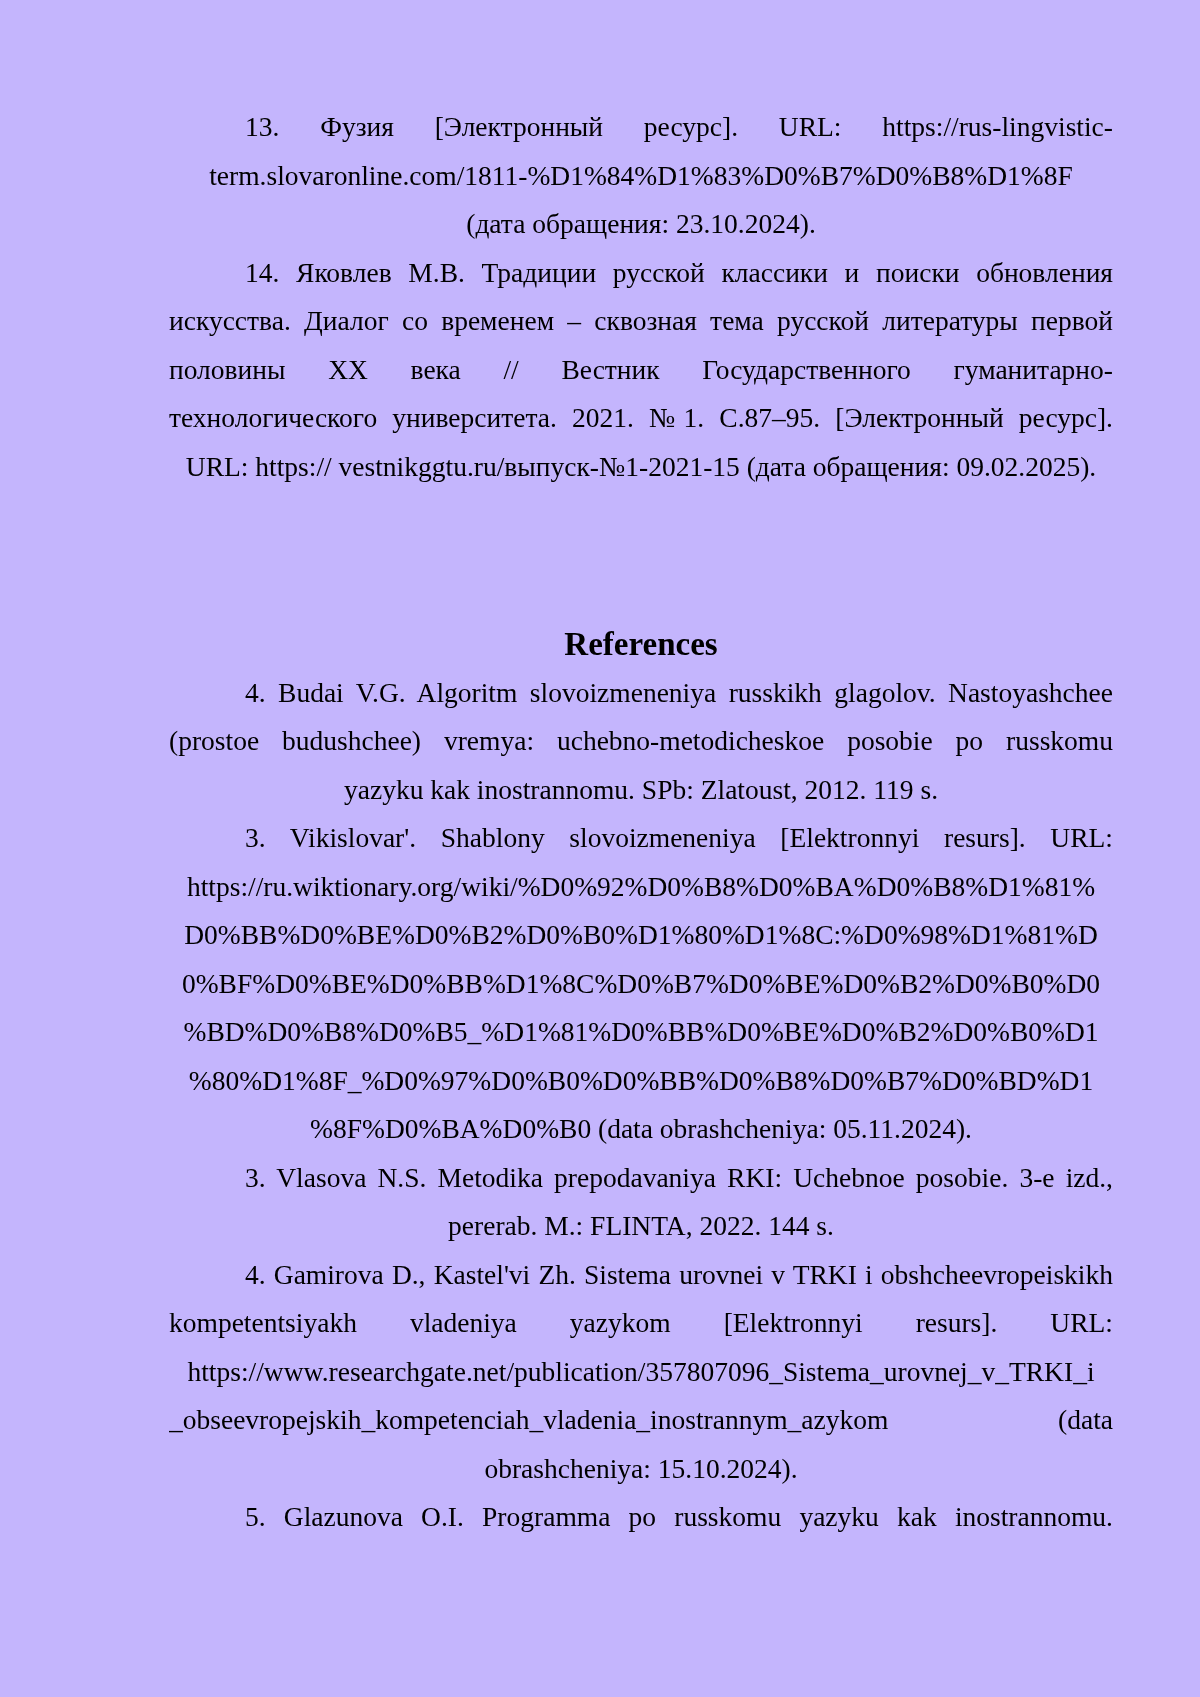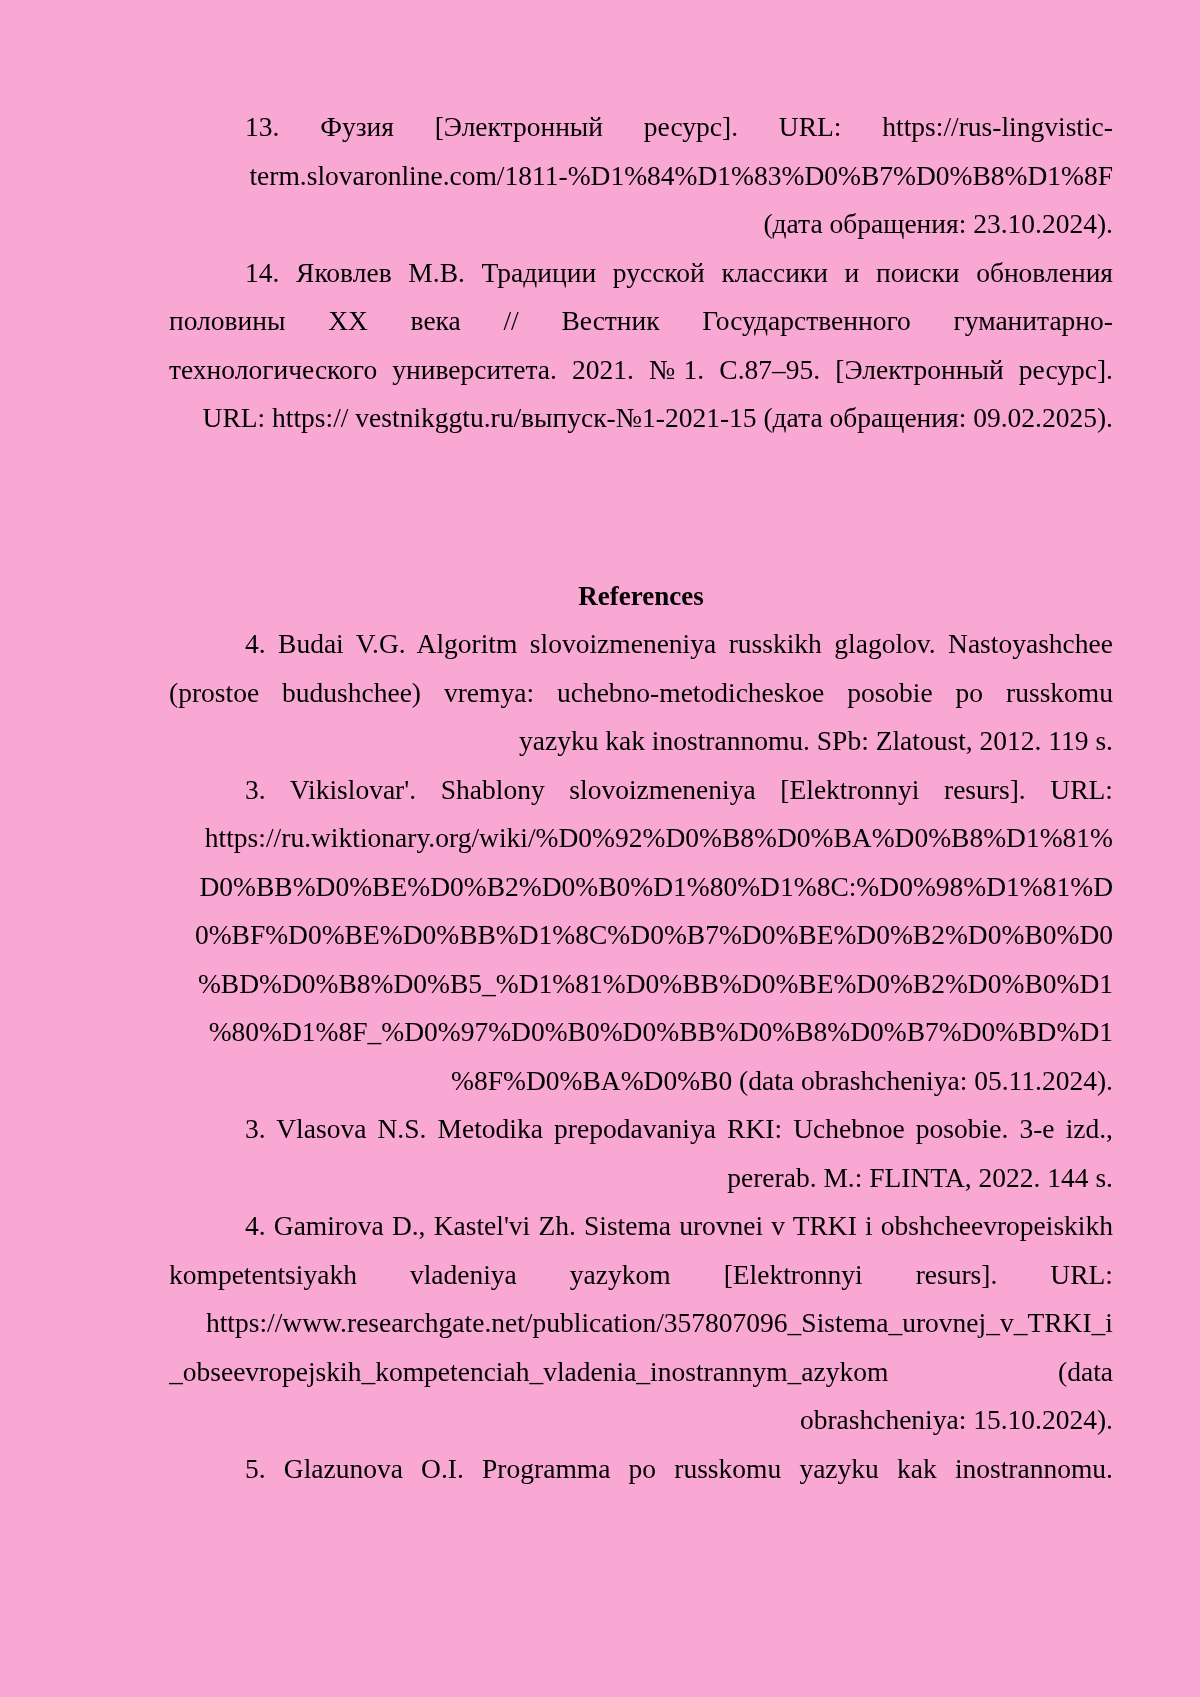--- a/index.html
+++ b/index.html
@@ -5,58 +5,59 @@
   html, body { margin: 0; padding: 0; background: #ffffff; }
   body {
     width: 1200px; height: 1697px; overflow: hidden;
     font-family: "Liberation Serif", "DejaVu Serif", serif;
     color: #000000;
   }
   .page {
     box-sizing: border-box;
     width: 1200px; height: 1697px;
     padding: 103px 87px 0 169px;
-    background: #f9a8d4;
+    background: #c4b5fd;
   }
   .para { margin: 0; padding: 0; }
   .line {
     font-size: 27.5px;
     line-height: 48.5px;
     height: 48.5px;
     overflow: hidden;
-    text-align: right;
+    text-align: center;
   }
   .line.just {
     text-align: justify;
     text-align-last: justify;
     text-justify: inter-word;
   }
   .line:not(.just) { white-space: nowrap; }
   .line.ind { padding-left: 76px; }
   .refs-heading {
     margin: 129px 0 0 0;
-    font-size: 27px;
+    font-size: 33px;
     line-height: 48.5px;
     height: 48.5px;
     font-weight: bold;
     text-align: center;
   }
 </style>
 </head>
 <body>
 
 <div class="page">
   <div id="pre-heading">
       <div class="para">
         <div class="line just ind">13. Фузия [Электронный ресурс]. URL: https://rus-lingvistic-</div>
         <div class="line">term.slovaronline.com/1811-%D1%84%D1%83%D0%B7%D0%B8%D1%8F</div>
         <div class="line">(дата обращения: 23.10.2024).</div>
       </div>
       <div class="para">
         <div class="line just ind">14. Яковлев М.В. Традиции русской классики и поиски обновления</div>
+        <div class="line just">искусства. Диалог со временем – сквозная тема русской литературы первой</div>
         <div class="line just">половины XX века // Вестник Государственного гуманитарно-</div>
         <div class="line just">технологического университета. 2021. №1. С.87–95. [Электронный ресурс].</div>
         <div class="line">URL: https:// vestnikggtu.ru/выпуск-№1-2021-15 (дата обращения: 09.02.2025).</div>
       </div>
     </div>
   <h2 class="refs-heading">References</h2>
   <div id="post-heading">
       <div class="para">
         <div class="line just ind">4. Budai V.G. Algoritm slovoizmeneniya russkikh glagolov. Nastoyashchee</div>
         <div class="line just">(prostoe budushchee) vremya: uchebno-metodicheskoe posobie po russkomu</div>

